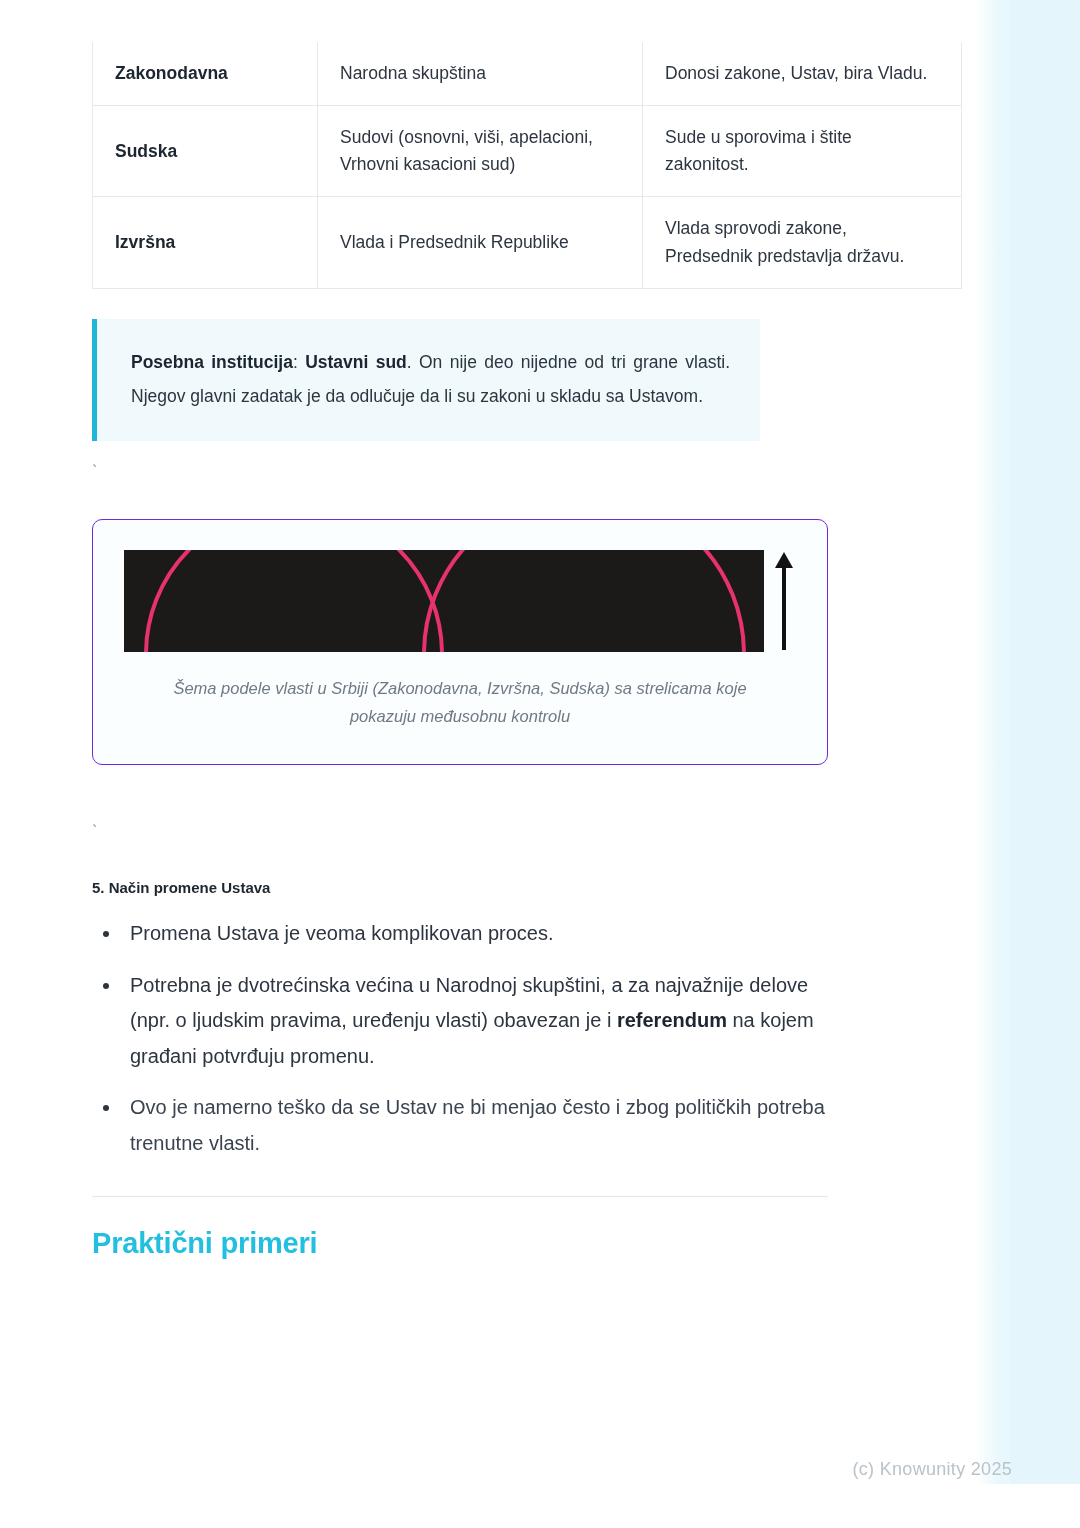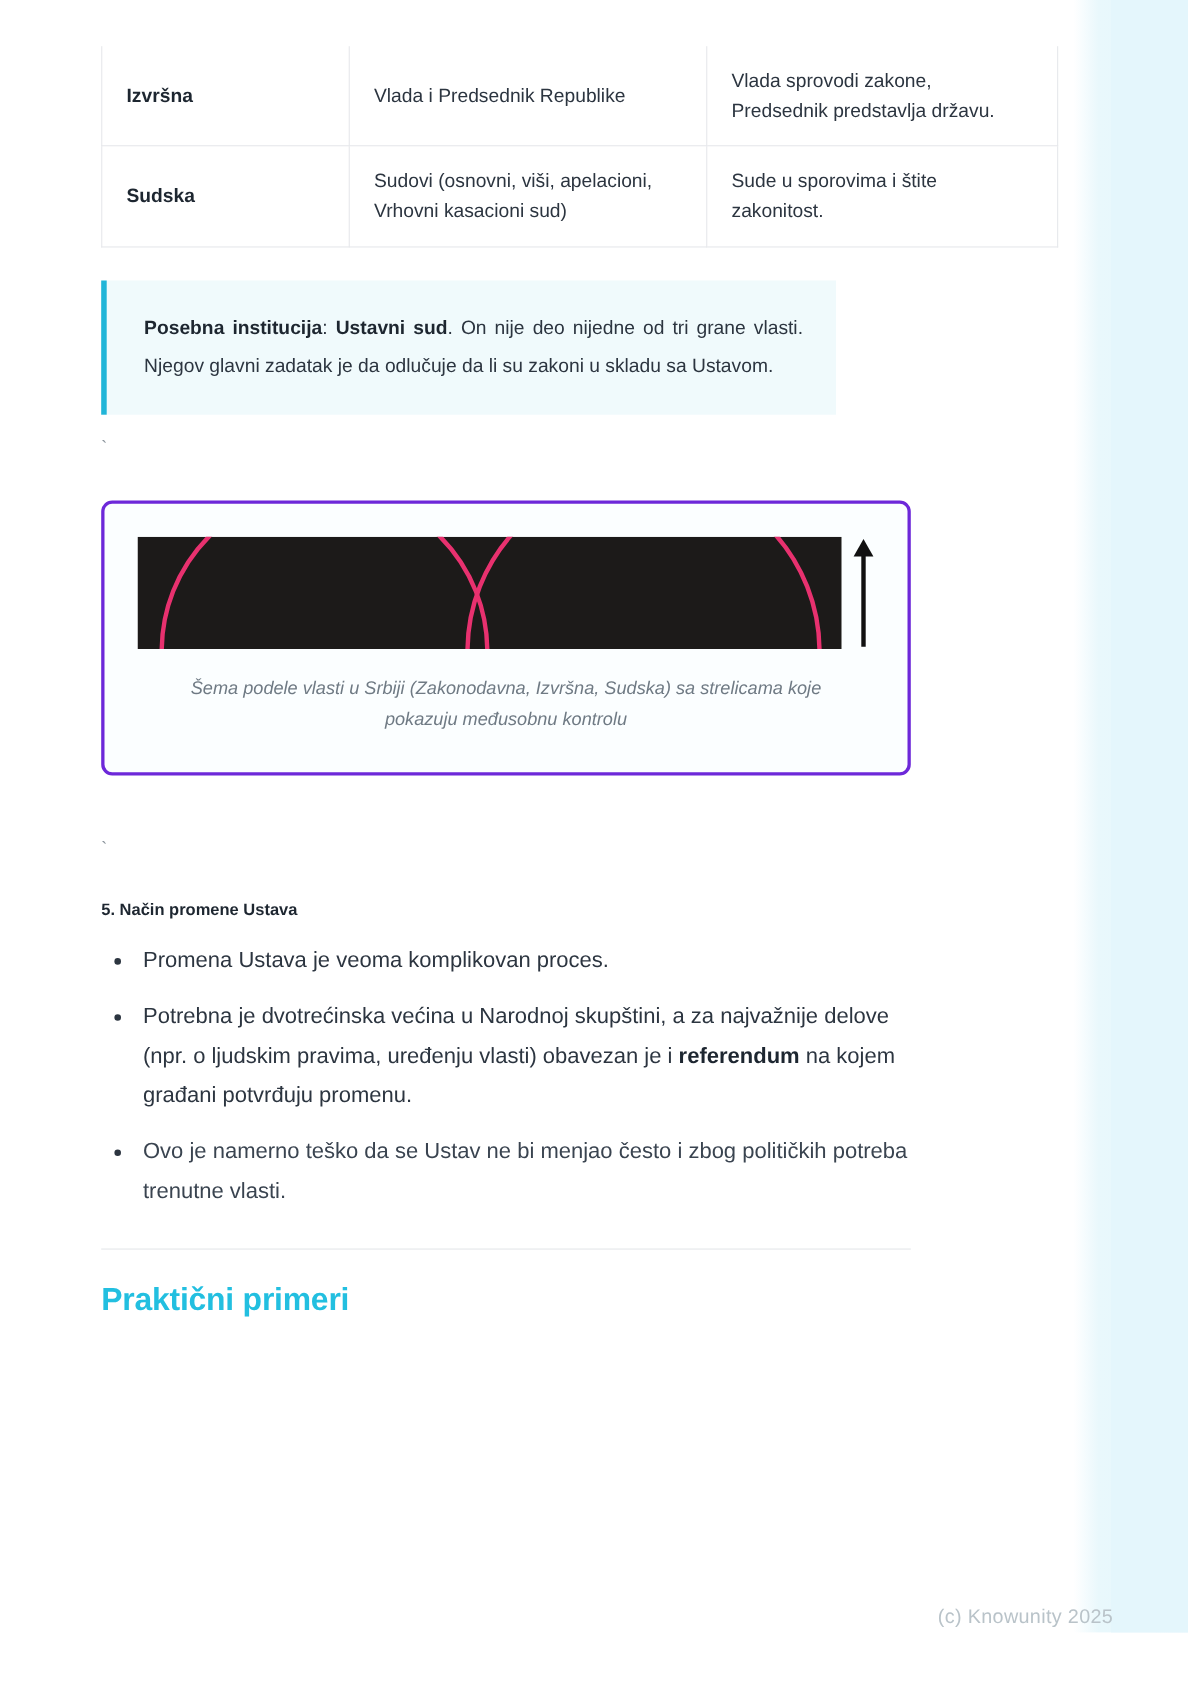--- a/index.html
+++ b/index.html
@@ -87,21 +87,21 @@
     font-size: 16px;
     margin: 22px 0 0 0;
     height: 20px;
   }
 
   
   .figure-card {
     margin-top: 36px;
     width: 736px;
     box-sizing: border-box;
-    border: 3px solid #6d28d9;
+    border: 1px solid #6d28d9;
     border-radius: 10px;
     background: #fbfeff;
     padding: 30px 30px 34px 30px;
   }
   .figure-image {
     position: relative;
     width: 672px;
     height: 102px;
     margin: 0 auto;
   }
@@ -168,29 +168,34 @@
 <div class="page">
 
   <div class="side-strip">
     <div class="side-strip-inner"></div>
   </div>
 
   <div class="content">
 
     <table class="branches">
       <tbody>
-      <tr>
-        <td class="c0">Izvršna</td>
-        <td class="c1">Vlada i Predsednik Republike</td>
-        <td class="c2">Vlada sprovodi zakone, Predsednik predstavlja državu.</td>
+          <tr>
+        <td class="c0">Zakonodavna</td>
+        <td class="c1">Narodna skupština</td>
+        <td class="c2">Donosi zakone, Ustav, bira Vladu.</td>
       </tr>
       <tr>
         <td class="c0">Sudska</td>
         <td class="c1">Sudovi (osnovni, viši, apelacioni, Vrhovni kasacioni sud)</td>
         <td class="c2">Sude u sporovima i štite zakonitost.</td>
+      </tr>
+      <tr>
+        <td class="c0">Izvršna</td>
+        <td class="c1">Vlada i Predsednik Republike</td>
+        <td class="c2">Vlada sprovodi zakone, Predsednik predstavlja državu.</td>
       </tr>
     </tbody>
       </table>
 
     <div class="callout">
       <p><b>Posebna institucija</b><span>: </span><b>Ustavni sud</b><span>. On nije deo nijedne od tri grane vlasti. Njegov glavni zadatak je da odlučuje da li su zakoni u skladu sa Ustavom.</span></p>
     </div>
 
     <div class="tick">`</div>
 

